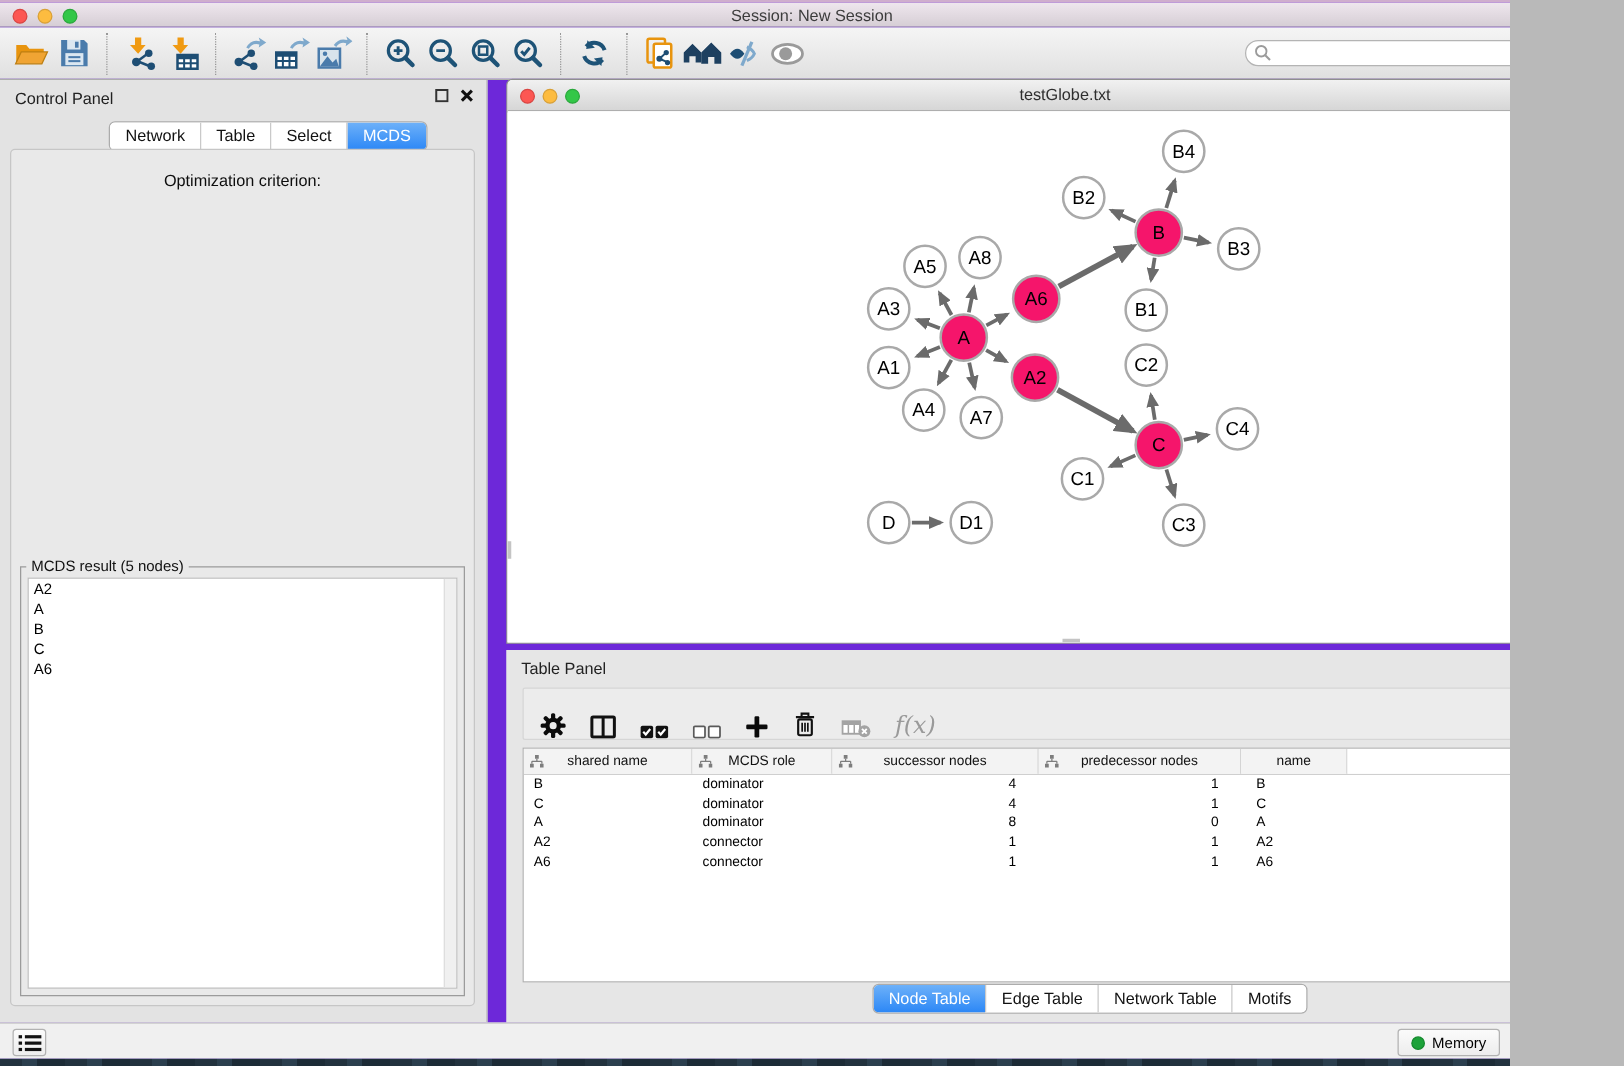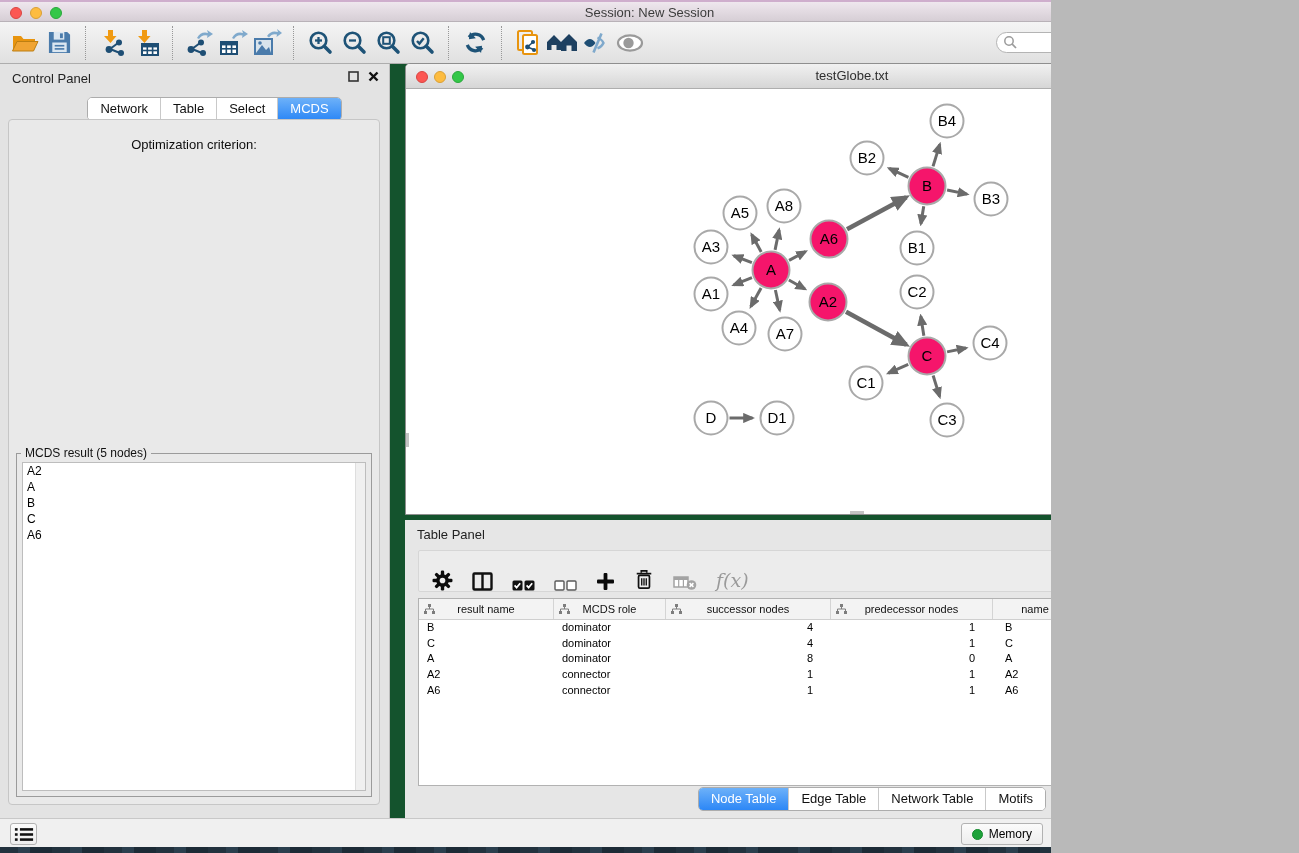--- a/index.html
+++ b/index.html
@@ -1,19 +1,19 @@
 <!DOCTYPE html>
 <html><head>
 <meta charset="utf-8">
 <style>
   * { margin:0; padding:0; box-sizing:border-box; }
   html,body { background:#b9b9b9; }
   .app {
-    position:relative; width:1051px; height:853px; overflow:hidden;
-    background:#14532d; font-family:"Liberation Sans", sans-serif; color:#1a1a1a;padding-left:40px;
+    position:relative; width:1208px; height:853px; overflow:hidden;
+    background:#6d28d9; font-family:"Liberation Sans", sans-serif; color:#1a1a1a;padding-left:40px;
     -webkit-font-smoothing:antialiased;
   }
   
   .titlebar {
     position:absolute; left:0; top:0; width:1299px; height:22px;
     background:linear-gradient(#efe7ee,#d6ced5);
     border-top:2px solid #cfaecd; border-bottom:1px solid #b9b2b8;
   }
   .titlebar .title {
     position:absolute; left:0; right:0; top:0; height:22px; line-height:21px;
@@ -637,21 +637,21 @@
                   <rect x="8" y="7" width="3" height="3"></rect>
                 </g>
                 <g stroke="#7d7d7d" stroke-width="1">
                   <line x1="5.5" y1="3" x2="5.5" y2="5"></line>
                   <line x1="1.5" y1="5" x2="9.5" y2="5"></line>
                   <line x1="1.5" y1="5" x2="1.5" y2="7"></line>
                   <line x1="9.5" y1="5" x2="9.5" y2="7"></line>
                 </g>
               </svg>
             </span>
-            <span>result name</span>
+            <span>shared name</span>
           </div>
         <div class="thcell">
             <span class="colicon">
               <svg width="11" height="11" viewBox="0 0 11 11">
                 <g fill="#7d7d7d">
                   <rect x="4" y="0" width="3" height="3"></rect>
                   <rect x="0" y="7" width="3" height="3"></rect>
                   <rect x="8" y="7" width="3" height="3"></rect>
                 </g>
                 <g stroke="#7d7d7d" stroke-width="1">

